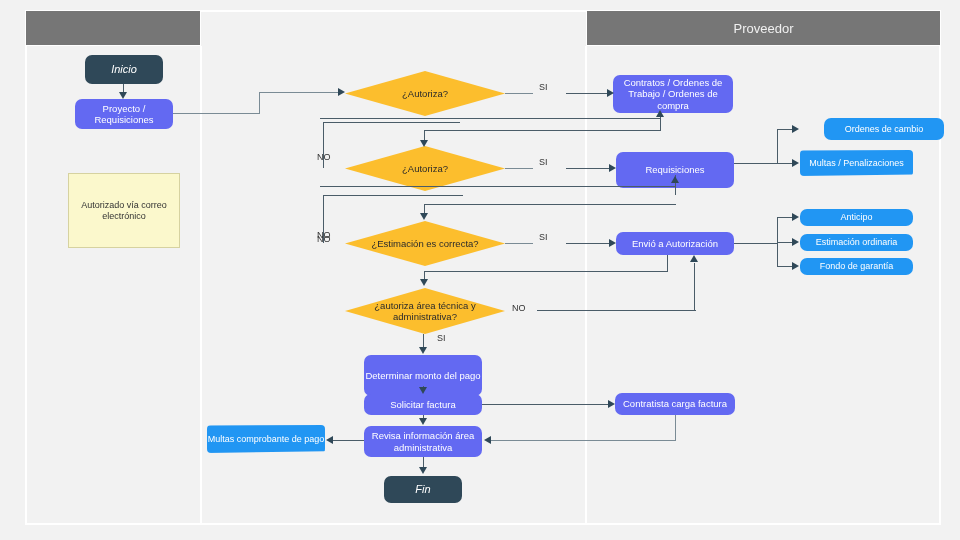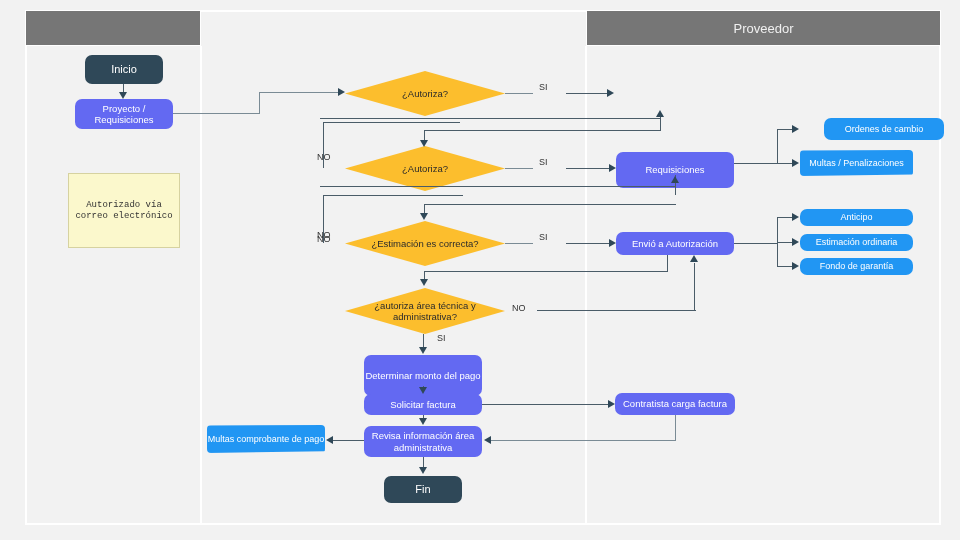--- a/index.html
+++ b/index.html
@@ -14,26 +14,26 @@
        border:1px solid #ffffff;box-sizing:border-box;}
   .hdr.h0{left:25px;width:176px;}
   .hdr.h1{left:201px;width:385px;}
   .hdr.h2{left:586px;width:355px;}
   .vline{position:absolute;top:46px;width:2px;height:479px;background:#ffffff;}
 
   
   .node{position:absolute;box-sizing:border-box;display:flex;align-items:center;
         justify-content:center;text-align:center;color:#ffffff;line-height:1.18;}
   .rr{border-radius:7px;}
-  .term{background:#2f4858;font-size:11px;}
+  .term{background:#2f4858;font-size:11px;font-style:italic;}
   .proc{background:#6369f2;font-size:9.5px;}
   .lite{background:#2196f3;font-size:9px;}
   .skew{background:#2196f3;font-size:9px;
         clip-path:polygon(0% 2%,100% 0%,100% 94%,0% 100%);border-radius:4px;}
-  .note{background:#fbf8cc;border:1px solid #d6d2a0;color:#333;font-size:9px;font-family:Liberation Mono, monospace;}
+  .note{background:#fbf8cc;border:1px solid #d6d2a0;color:#333;font-size:9px;}
 
   
   .dia{position:absolute;display:flex;align-items:center;justify-content:center;
        text-align:center;color:#2b2b2b;font-size:9.5px;line-height:1.2;
        background:#fcbe2d;clip-path:polygon(50% 0%,100% 50%,50% 100%,0% 50%);}
   .dia span{max-width:74%;display:block;}
 
   
   .ln{position:absolute;background:#4a5c68;}
   .lh{height:1.4px;}
@@ -73,20 +73,21 @@
     </div>
 
   <div class="dia" style="left:345px;top:221px;width:160px;height:45px">
       <span>¿Estimación es correcta?</span>
     </div>
 
   <div class="dia" style="left:345px;top:288px;width:160px;height:46px">
       <span>¿autoriza área técnica y administrativa?</span>
     </div>
 
+  <div class="node rr proc" style="left:613px;top:75px;width:120px;height:38px">Contratos / Ordenes de Trabajo / Ordenes de compra</div>
 
   <div class="node rr proc" style="left:616px;top:152px;width:118px;height:36px">Requisiciones</div>
 
   <div class="node rr proc" style="left:616px;top:232px;width:118px;height:23px">Envió a Autorización</div>
 
   <div class="node rr lite" style="left:824px;top:118px;width:120px;height:22px">Ordenes de cambio</div>
 
   <div class="node skew" style="left:800px;top:150px;width:113px;height:26px">Multas / Penalizaciones</div>
 
   <div class="node rr lite" style="left:800px;top:209px;width:113px;height:17px">Anticipo</div>

